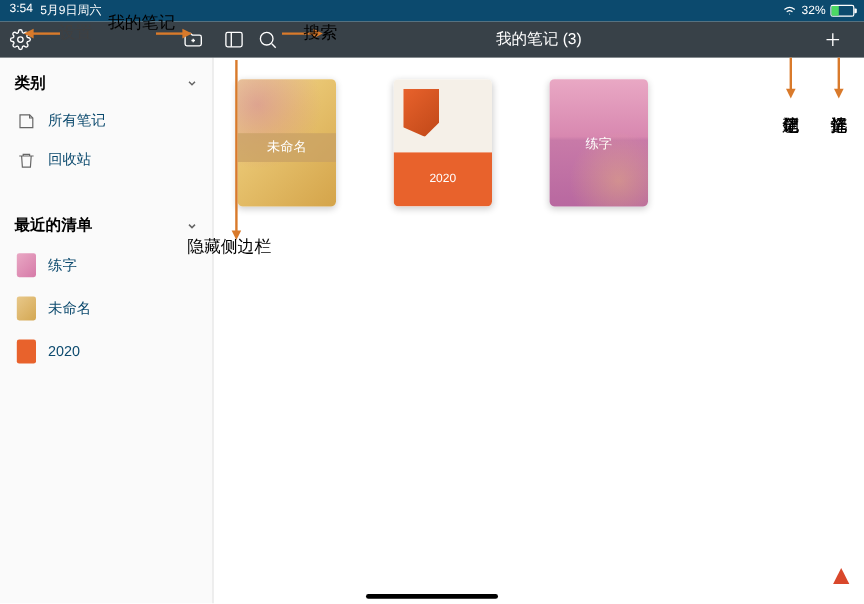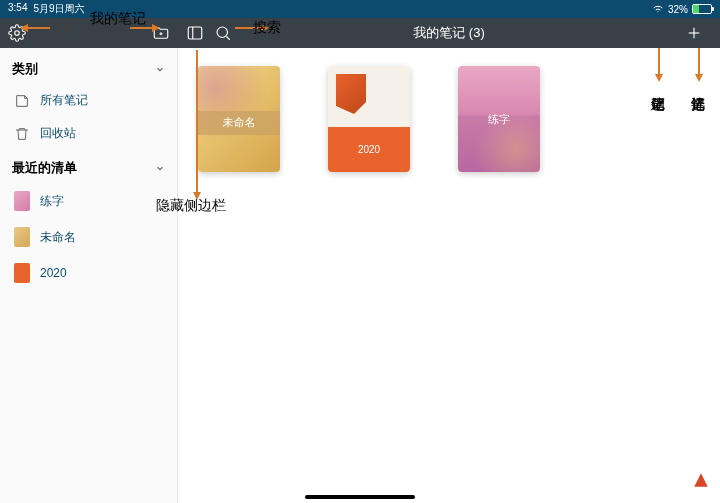--- a/index.html
+++ b/index.html
@@ -136,21 +136,21 @@
     </div>
     <div class="sb-item">
       <span class="sb-icon">
           <svg viewBox="0 0 24 24" width="16" height="16">
             <path d="M3 6h18M8 6V4h8v2M6 6l1 14h10l1-14"></path>
           </svg>
         </span>
       <span>回收站</span>
     </div>
 
-    <div class="section-hdr" style="margin-top:3px">
+    <div class="section-hdr" style="margin-top:23px">
       <span>最近的清单</span>
       <svg class="chev" viewBox="0 0 12 12">
           <path d="M3 5l3 3 3-3" stroke="#666" fill="none" stroke-width="1.5"></path>
         </svg>
     </div>
     <div class="sb-item">
       <span class="thumb t1"></span>
       <span>练字</span>
     </div>
     <div class="sb-item">

